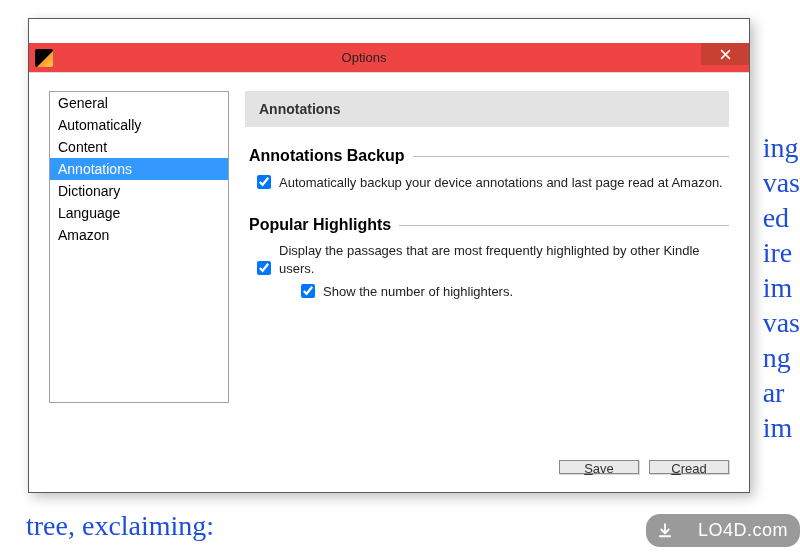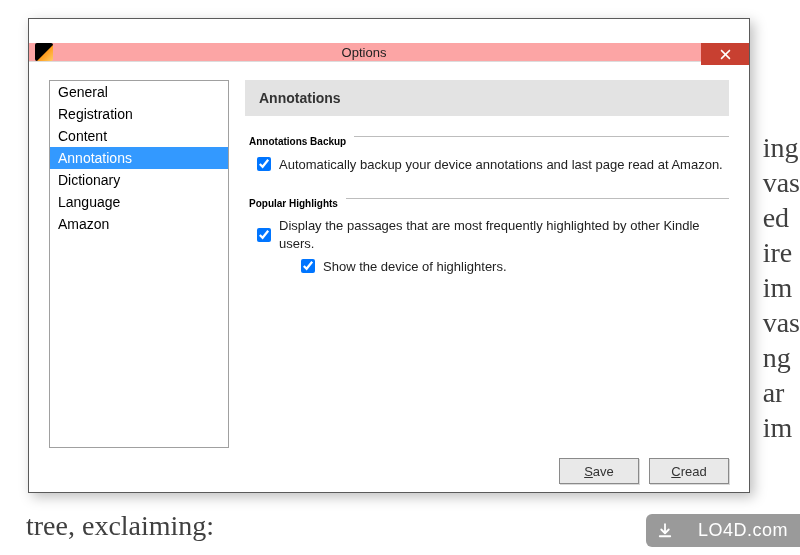--- a/index.html
+++ b/index.html
@@ -19,21 +19,21 @@
     }
     
     
     .bg-text {
       position: absolute;
       right: 0;
       top: 130px;
       font-family: Georgia, 'Times New Roman', serif;
       font-size: 28px;
       line-height: 1.25;
-      color: #404040;
+      color: #1d4ed8;
       text-align: left;
       z-index: 0;
     }
     .bg-text div { white-space: pre; }
 
     
     .dialog {
       position: absolute;
       left: 28px;
       top: 18px;
@@ -42,21 +42,21 @@
       background: #fff;
       border: 1px solid #5a5a5a;
       box-shadow: 4px 4px 12px rgba(0,0,0,0.25);
       z-index: 10;
       display: flex;
       flex-direction: column;
     }
     
     .titlebar {
       height: 30px;
-      background: #fca5a5;
+      background: #ef4444;
       display: flex;
       align-items: center;
       position: relative;
       border-bottom: 1px solid #dcdcdc;
       margin-top: 24px;
     }
     .titlebar-icon {
       width: 18px;
       height: 18px;
       margin-left: 6px;
@@ -91,21 +91,21 @@
     }
 
     .dialog-body {
       flex: 1;
       display: flex;
       padding: 18px 20px 0 20px;
     }
     
     .sidebar {
       width: 180px;
-      height: 368px;
+      height: 312px;
       border: 1px solid #a0a0a0;
       background: #fff;
       display: flex;
       flex-direction: column;
     }
     .sidebar-item {
       padding: 1px 8px;
       font-size: 14px;
       line-height: 20px;
       color: #000;
@@ -129,34 +129,34 @@
       margin-bottom: 20px;
       color: #333;
     }
     
     .section {
       margin-bottom: 22px;
       padding-left: 4px;
     }
     .section-title {
       font-weight: 600;
-      font-size: 10px;
-      display: flex;
-      align-items: flex-start;
+      font-size: 16px;
+      display: flex;
+      align-items: center;
       margin-bottom: 6px;
     }
     .section-title .line {
       flex: 1;
       height: 1px;
       background: #bdbdbd;
       margin-left: 8px;
     }
     .section-row {
       display: flex;
-      align-items: center;
+      align-items: flex-end;
       padding: 2px 0 2px 8px;
     }
     .section-row .cb-wrap {
       width: 22px;
       flex-shrink: 0;
     }
     .section-row input[type="checkbox"] {
       margin: 2px 0 0 0;
       width: 14px;
       height: 14px;
@@ -171,21 +171,21 @@
     }
 
     .dialog-footer {
       display: flex;
       justify-content: flex-end;
       gap: 10px;
       padding: 10px 20px 18px 20px;
     }
     .btn {
       min-width: 80px;
-      height: 26px;
+      height: 14px;
       padding: 0 16px;
       background: #e9e9e9;
       border: 1px solid #8a8a8a;
       font-size: 13px;
       cursor: pointer;
       color: #333;
       box-shadow: 1px 1px 0 rgba(0,0,0,0.15);
     }
     .btn u { text-decoration: underline; }
     
@@ -199,20 +199,21 @@
       font-size: 18px;
       font-weight: 500;
       padding: 6px 12px 6px 10px;
       border-top-left-radius: 6px;
       border-bottom-left-radius: 6px;
       display: flex;
       align-items: center;
       gap: 24px;
       z-index: 30;
       letter-spacing: 0.5px;
+      border-radius: 14px;
     }
     .watermark .dl-icon {
       display: inline-flex;
     }
   </style>
 </head>
 <body>
 
 <div class="bg-text">
   <div>ing</div>
@@ -237,21 +238,21 @@
       <svg viewBox="0 0 10 10">
         <line x1="1" y1="1" x2="9" y2="9" stroke="#fff" stroke-width="1.4"></line>
         <line x1="9" y1="1" x2="1" y2="9" stroke="#fff" stroke-width="1.4"></line>
       </svg>
     </div>
   </div>
 
   <div class="dialog-body">
     <div class="sidebar">
       <div class="sidebar-item">General</div>
-      <div class="sidebar-item">Registration</div>
+      <div class="sidebar-item">Automatically</div>
       <div class="sidebar-item">Content</div>
       <div class="sidebar-item selected">Annotations</div>
       <div class="sidebar-item">Dictionary</div>
       <div class="sidebar-item">Language</div>
       <div class="sidebar-item">Amazon</div>
     </div>
 
     <div class="content">
       <div class="panel-heading">Annotations</div>
 
@@ -276,21 +277,21 @@
         <div class="section-row">
           <span class="cb-wrap">
             <input type="checkbox" checked="" style="">
           </span>
           <span class="cb-label">Display the passages that are most frequently highlighted by other Kindle users.</span>
         </div>
         <div class="section-row nested">
           <span class="cb-wrap">
             <input type="checkbox" checked="" style="">
           </span>
-          <span class="cb-label">Show the device of highlighters.</span>
+          <span class="cb-label">Show the number of highlighters.</span>
         </div>
       </div>
     </div>
   </div>
 
   <div class="dialog-footer">
     <button class="btn"><u>S</u><span>ave</span></button>
     <button class="btn"><u>C</u><span>read</span></button>
   </div>
 </div>

